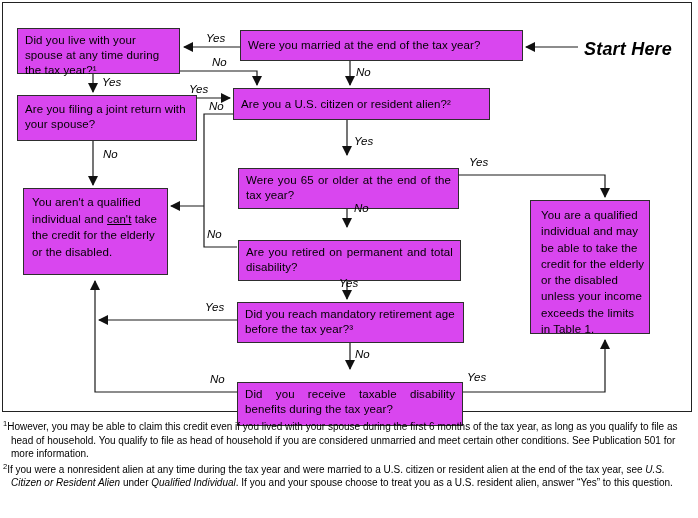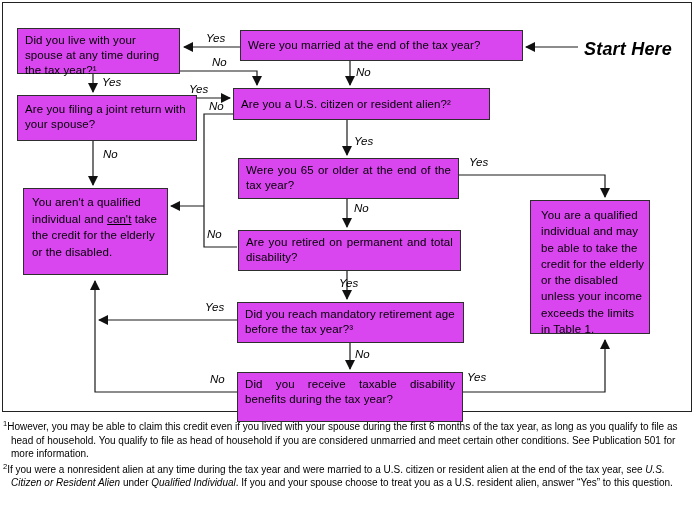--- a/index.html
+++ b/index.html
@@ -10,32 +10,32 @@
   #flow-border{
     position:absolute;left:2px;top:2px;width:690px;height:410px;
     border:1.5px solid #222;box-sizing:border-box;
   }
   #edges{position:absolute;left:0;top:0;width:698px;height:518px;}
   .node{
     position:absolute;box-sizing:border-box;background:#d946ef;
     border:1px solid #2e2e2e;font-size:11.5px;line-height:15px;
     padding:4px 7px;letter-spacing:0.1px;
   }
-  .node.just{text-align:justify;}
+  .node.just{text-align:justify;margin-top:10px;}
   .node.vcenter{display:flex;align-items:center;padding-top:0;padding-bottom:0;}
   #node-spouse   {left:17px; top:28px; width:163px;height:46px;}
   #node-married  {left:240px;top:30px; width:283px;height:31px;}
   #node-joint    {left:17px; top:95px; width:180px;height:46px;padding-top:6px;}
   #node-citizen  {left:233px;top:88px; width:257px;height:32px;}
   #node-age65    {left:238px;top:158px;width:221px;height:41px;}
   #node-notqual  {left:23px; top:188px;width:145px;height:87px;line-height:16.5px;padding:5px 6px 0 8px;}
   #node-retired  {left:238px;top:230px;width:223px;height:41px;}
   #node-qualified{left:530px;top:200px;width:120px;height:134px;line-height:16.3px;padding:6px 4px 0 10px;}
   #node-mandatory{left:237px;top:302px;width:227px;height:41px;}
-  #node-disability{left:237px;top:372px;width:226px;height:50px;}
+  #node-disability{left:237px;top:372px;width:226px;height:44px;}
   .lbl{
     position:absolute;font-size:11.5px;font-style:italic;white-space:nowrap;
   }
   #lbl-start{font-weight:bold;font-size:18px;letter-spacing:0.2px;}
   #lbl-start      {left:584px;top:39px;}
   #lbl-married-yes{left:206px;top:32px;}
   #lbl-married-no {left:356px;top:66px;}
   #lbl-spouse-yes {left:102px;top:76px;}
   #lbl-spouse-no  {left:212px;top:56px;}
   #lbl-joint-yes  {left:189px;top:83px;}

